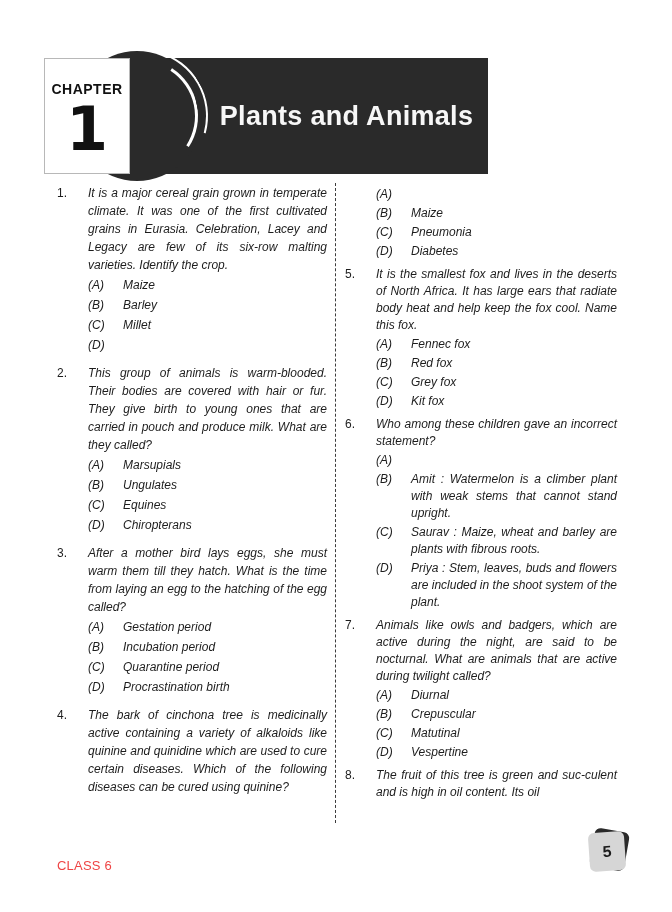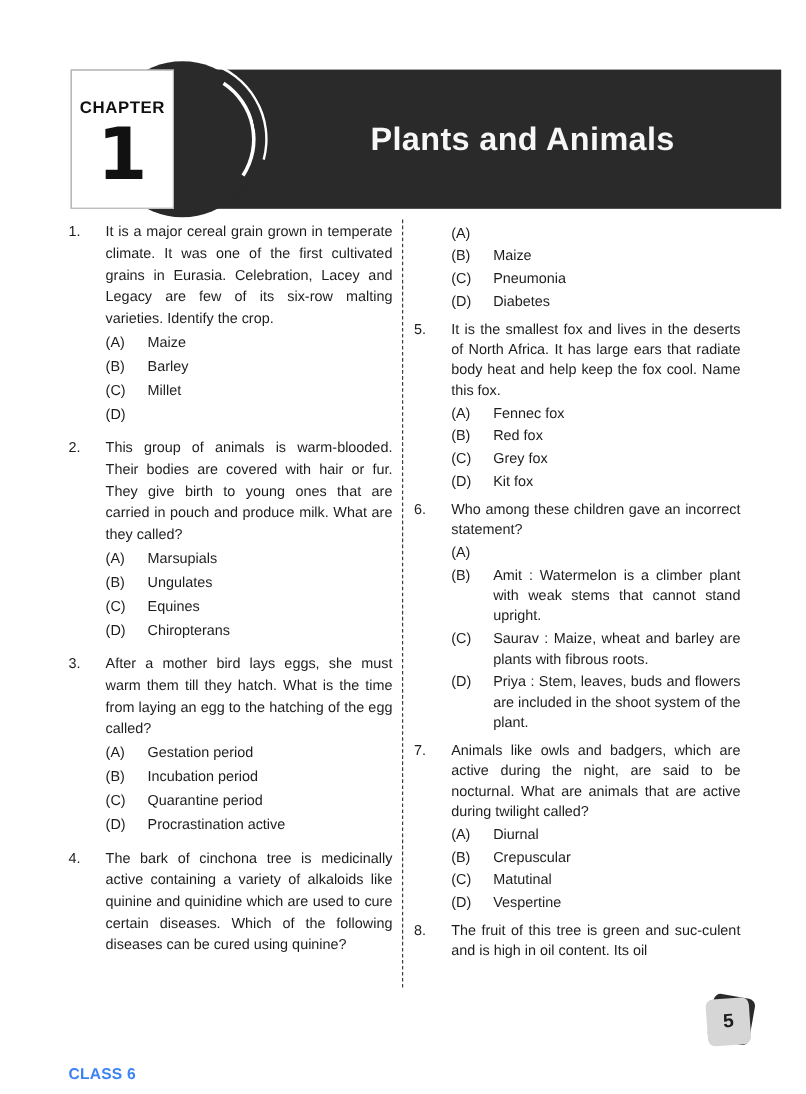--- a/index.html
+++ b/index.html
@@ -3,21 +3,21 @@
 <meta charset="utf-8">
 <style>
   html,body { margin:0; padding:0; background:#ffffff; }
   .page {
     position:relative; width:672px; height:912px; background:#ffffff;
     font-family:"Liberation Sans", sans-serif; font-size:12px; color:#1d1d1d;
     overflow:hidden;
   }
 
   
-  .banner { position:absolute; left:59px; top:58px; width:592px; height:116px; background:#2a2a2a; }
+  .banner { position:absolute; left:44px; top:58px; width:444px; height:116px; background:#2a2a2a; }
   .banner-circle { position:absolute; left:28px; top:-7px; width:130px; height:130px;
     background:#2a2a2a; border-radius:50%; }
   .banner-crescent { position:absolute; left:40px; top:1px; width:114px; height:114px;
     box-sizing:border-box; border-radius:50%; border:3px solid transparent;
     border-right-color:#ffffff; transform:rotate(-12deg); }
   .banner-crescent2 { position:absolute; left:30px; top:-9px; width:134px; height:134px;
     box-sizing:border-box; border-radius:50%; border:2px solid transparent;
     border-right-color:#ffffff; transform:rotate(-30deg); }
   .chapter-box { position:absolute; left:0; top:0; width:86px; height:116px;
     background:#ffffff; border:1px solid #b8b8b8; box-sizing:border-box; text-align:center; }
@@ -33,29 +33,29 @@
   .col { box-sizing:border-box; }
   .col-left  { width:278px; padding-right:8px;  line-height:18px; }
   .col-right { width:282px; padding-left:10px;  line-height:17px; }
   .divider { position:absolute; left:335px; top:183px; height:640px; width:0;
     border-left:1px dashed #3c3c3c; }
 
   .question { display:flex; }
   .col-left  .question { margin-bottom:10px; }
   .col-right .question { margin-bottom:6px; }
   .qnum  { flex:0 0 31px; }
-  .qbody { flex:1; min-width:0; }
+  .qbody { flex:1; min-width:0;font-style:italic; }
   .qtext { text-align:justify; margin-bottom:2px; }
   .opt { display:flex; margin-top:2px; }
   .opt-letter { flex:0 0 35px; }
   .opt-text { flex:1; min-width:0; text-align:justify; }
 
   
-  .footer-class { position:absolute; left:57px; top:887px; font-size:13px; font-weight:bold;
-    letter-spacing:0.2px; color:#3b82f6; }
+  .footer-class { position:absolute; left:57px; top:858px; font-size:13px; font-weight:normal;
+    letter-spacing:0.2px; color:#ef4444; }
   .page-badge-wrap { position:absolute; left:589px; top:829px; width:44px; height:46px; }
   .page-badge-shadow { position:absolute; left:3px; top:1px; width:35px; height:39px;
     background:#2a2a2a; border-radius:6px; transform:rotate(10deg); }
   .page-badge { position:absolute; left:0; top:3px; width:36px; height:39px;
     background:#d6d6d6; border-radius:6px; transform:rotate(-4deg);
     display:flex; align-items:center; justify-content:center;
     font-size:16px; font-weight:bold; color:#1c1c1c; }
 </style>
 </head>
 <body>
@@ -129,21 +129,21 @@
             <div class="opt">
               <div class="opt-letter">(B)</div>
               <div class="opt-text">Incubation period</div>
             </div>
             <div class="opt">
               <div class="opt-letter">(C)</div>
               <div class="opt-text">Quarantine period</div>
             </div>
             <div class="opt">
               <div class="opt-letter">(D)</div>
-              <div class="opt-text">Procrastination active</div>
+              <div class="opt-text">Procrastination birth</div>
             </div>
           </div>
         </div>
         <div class="question">
           <div class="qnum">4.</div>
           <div class="qbody">
             <div class="qtext">The bark of cinchona tree is medicinally active containing a variety of alkaloids like quinine and quinidine which are used to cure certain diseases. Which of the following diseases can be cured using quinine?</div>
           </div>
         </div>
       </div>

